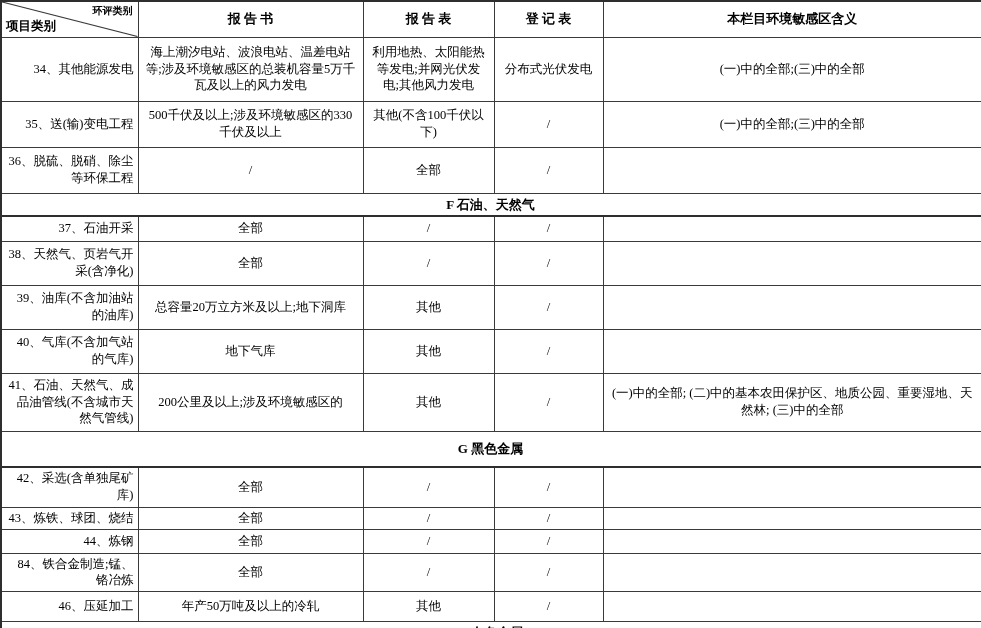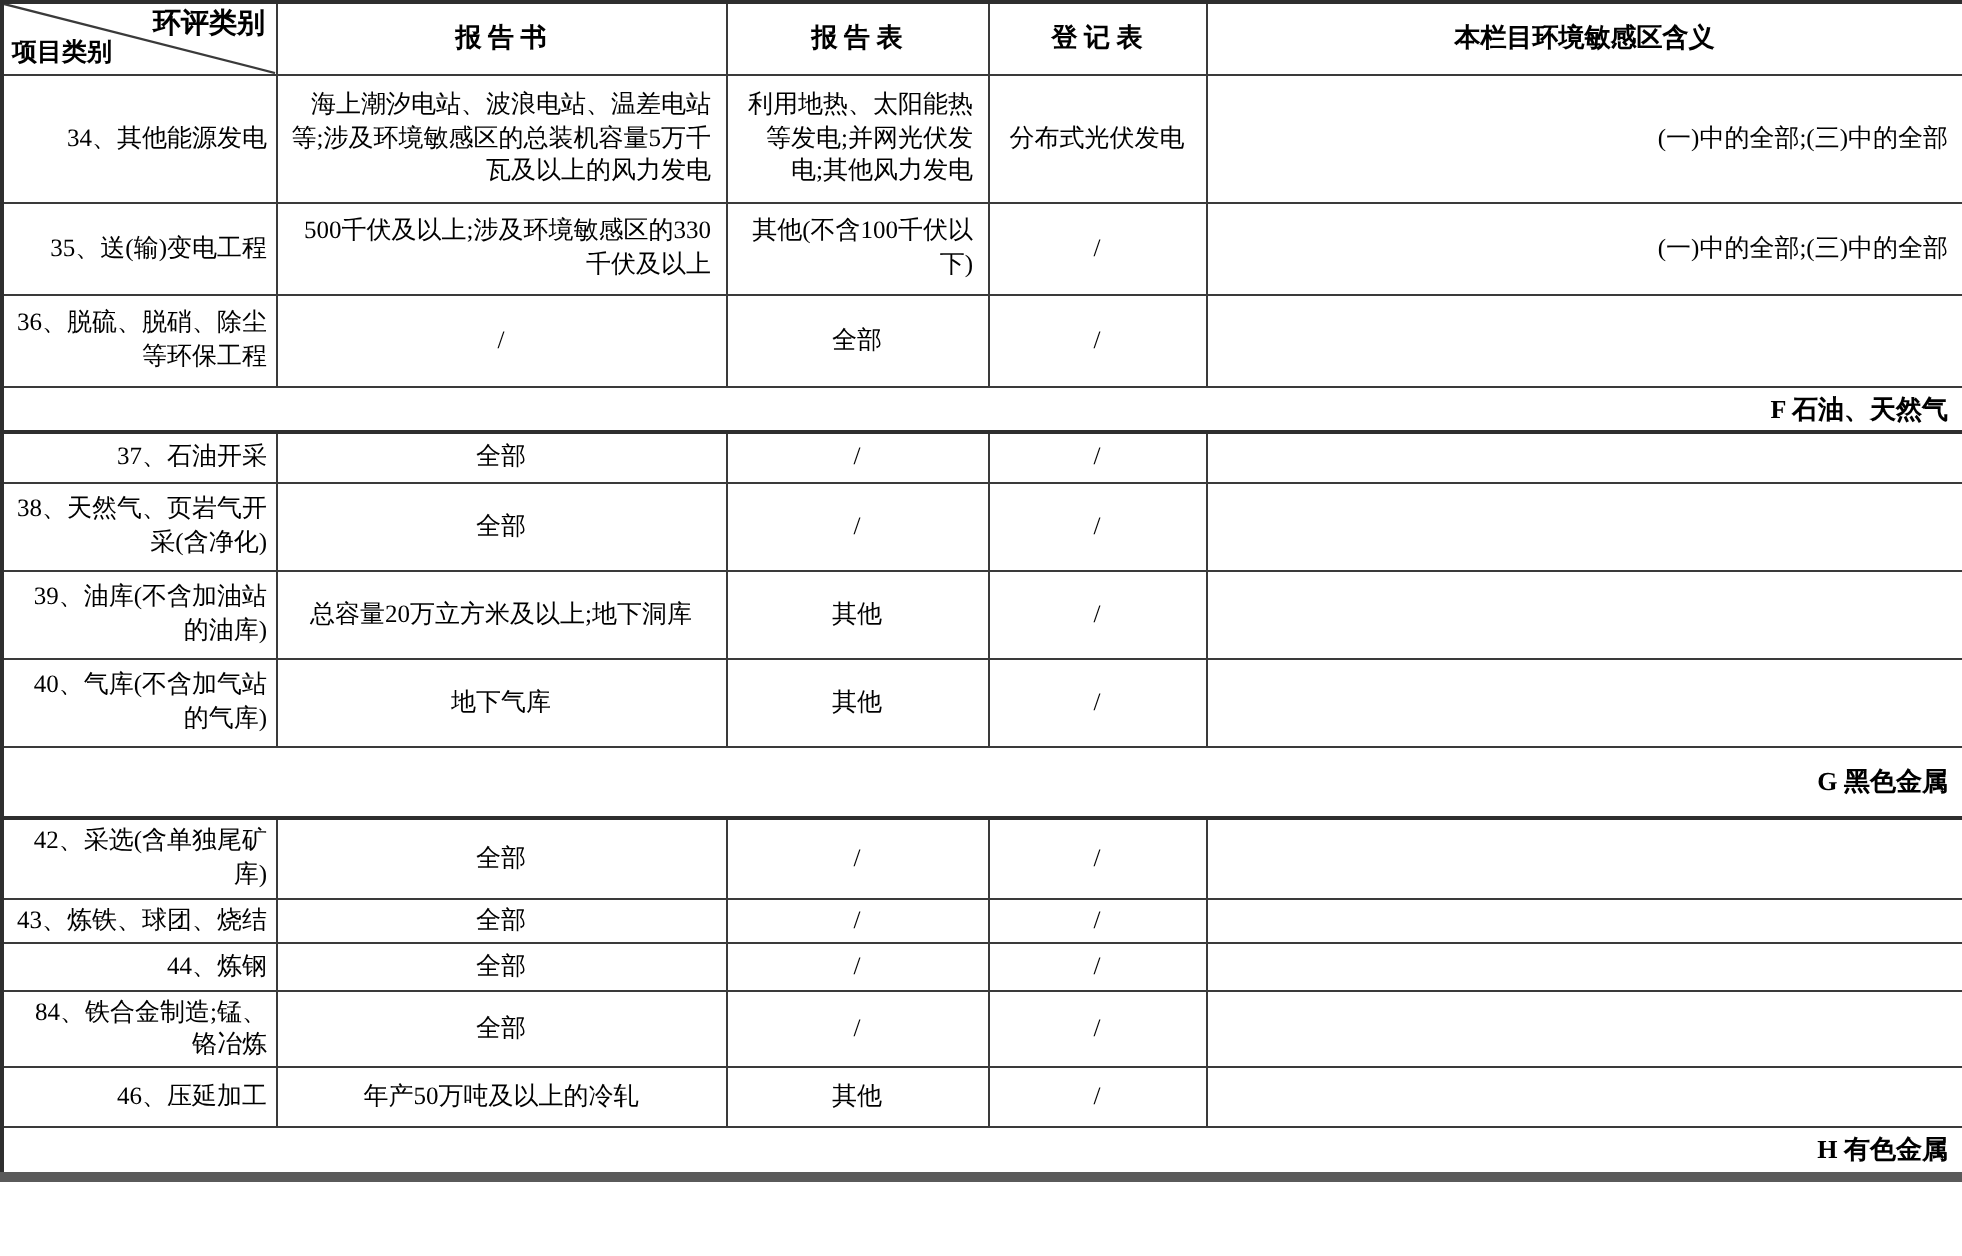--- a/index.html
+++ b/index.html
@@ -5,29 +5,29 @@
   html,body{margin:0;padding:0;background:#fff;}
   body{width:981px;height:628px;overflow:hidden;
        font-family:"Liberation Serif","DejaVu Serif",serif;color:#000;}
   table.eia{border-collapse:collapse;table-layout:fixed;width:981px;
             border:2px solid #2e2e2e;}
   td,th{border:1px solid #3a3a3a;padding:2px 7px;font-size:12.5px;
         line-height:1.35;vertical-align:middle;background:#fff;
         overflow:hidden;font-weight:normal;}
   tr.hdr th{font-weight:bold;font-size:13px;text-align:center;padding:2px 4px;}
   td.cat{text-align:right;padding-left:5px;padding-right:4px;}
-  .al{text-align:right;margin-left:19px;}
+  .al{text-align:center;margin-left:19px;}
   .ac{text-align:center;}
-  tr.sec td{font-weight:bold;font-size:13px;text-align:right;padding-left:5px;
+  tr.sec td{font-weight:bold;font-size:13px;text-align:center;padding-left:5px;
             border-bottom:2px solid #2e2e2e;}
   tr.sec.last td{border-bottom:5px solid #5a5a5a;}
   
   th.corner{position:relative;padding:0;}
   .corner-svg{position:absolute;left:0;top:0;width:100%;height:100%;}
-  .corner-top{position:absolute;top:2px;right:5px;font-weight:bold;font-size:14px;}
+  .corner-top{position:absolute;top:2px;right:5px;font-weight:bold;font-size:10px;}
   .corner-bottom{position:absolute;bottom:2px;left:4px;font-weight:bold;font-size:12.5px;}
 </style>
 </head>
 <body>
 
 <table class="eia">
   <colgroup>
     <col style="width:137px">
       <col style="width:225px">
       <col style="width:131px">
@@ -103,20 +103,27 @@
   </tr>
 
   <tr style="height:44px">
     <td class="cat">40、气库(不含加气站的气库)</td>
     <td class="ac">地下气库</td>
     <td class="ac">其他</td>
     <td class="ac">/</td>
     <td class="al"></td>
   </tr>
 
+  <tr style="height:58px">
+    <td class="cat">41、石油、天然气、成品油管线(不含城市天然气管线)</td>
+    <td class="al">200公里及以上;涉及环境敏感区的</td>
+    <td class="ac">其他</td>
+    <td class="ac">/</td>
+    <td class="al">(一)中的全部; (二)中的基本农田保护区、地质公园、重要湿地、天然林; (三)中的全部</td>
+  </tr>
 
   <tr class="sec" style="height:36px">
     <td colspan="5">G 黑色金属</td>
   </tr>
 
   <tr style="height:40px">
     <td class="cat">42、采选(含单独尾矿库)</td>
     <td class="ac">全部</td>
     <td class="ac">/</td>
     <td class="ac">/</td>

